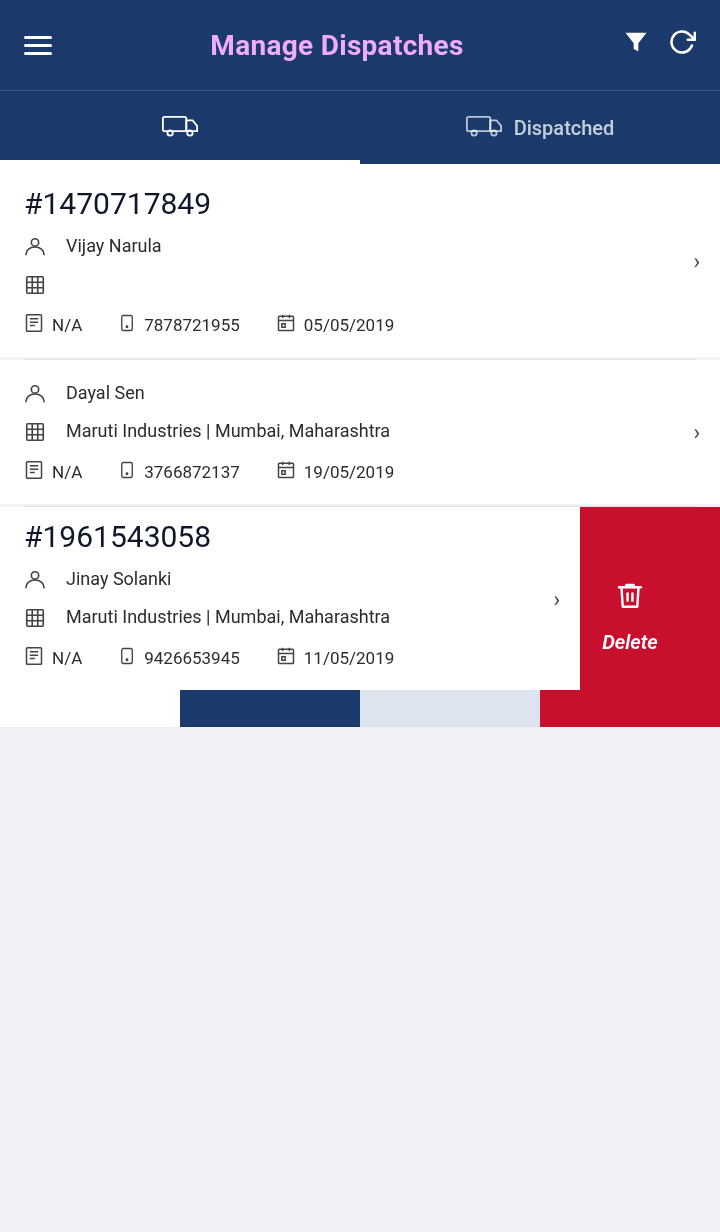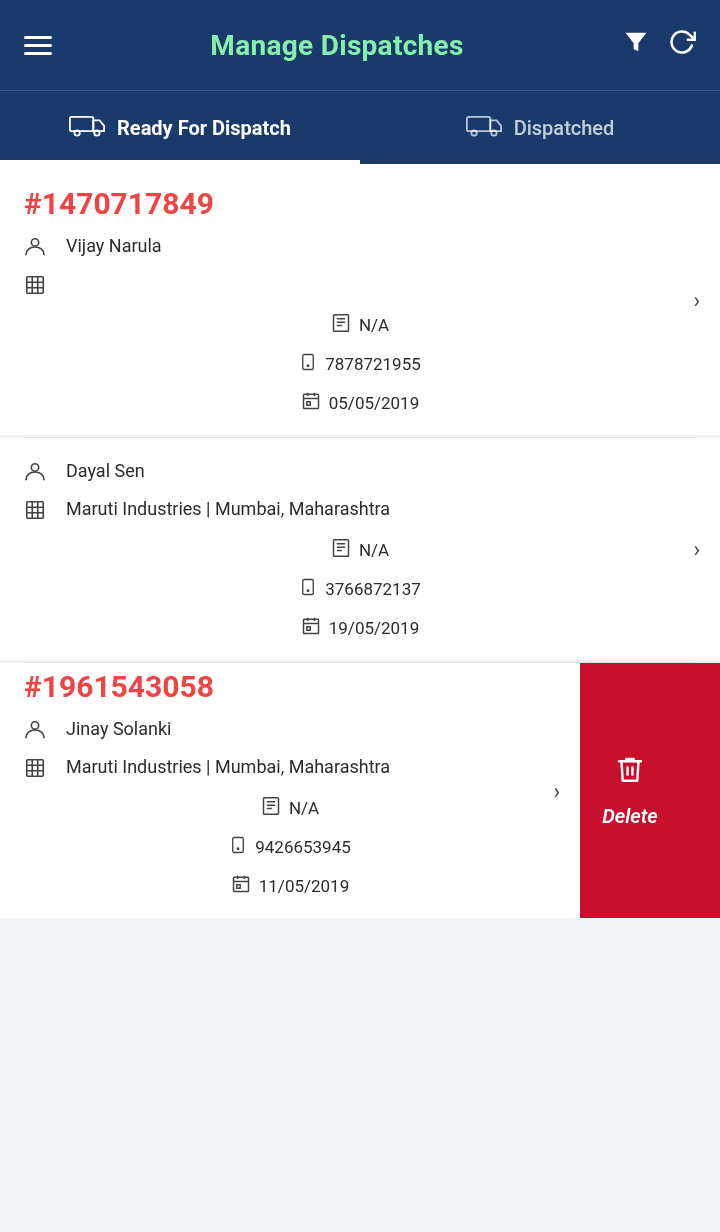--- a/index.html
+++ b/index.html
@@ -15,21 +15,21 @@
     
     .header {
       background: #1a3a6b;
       display: flex;
       align-items: center;
       justify-content: space-between;
       padding: 18px 24px;
       height: 90px;
     }
     .header-title {
-      color: #86efac;
+      color: #f0abfc;
       font-size: 28px;
       font-weight: 700;
       letter-spacing: 0.3px;
     }
     .header-icons {
       display: flex;
       gap: 18px;
       align-items: center;
     }
     .hamburger {
@@ -87,47 +87,46 @@
       padding: 0;
     }
     .card {
       background: #ffffff;
       margin-bottom: 2px;
       padding: 22px 24px 20px;
       position: relative;
       overflow: hidden;
     }
     .card-id {
-      color: #ef4444;
+      color: #0f172a;
       font-size: 30px;
-      font-weight: 700;
+      font-weight: 400;
       margin-bottom: 14px;
     }
     .card-row {
       display: flex;
       align-items: flex-start;
       gap: 16px;
       margin-bottom: 10px;
       font-size: 18px;
       color: #2c2c2c;
     }
     .card-row-icon {
       font-size: 20px;
       color: #444;
       min-width: 26px;
       margin-top: 1px;
     }
     .card-meta {
       display: flex;
       align-items: center;
-      gap: 16px;
+      gap: 36px;
       margin-top: 12px;
       font-size: 17px;
       color: #2c2c2c;
-      flex-direction: column;
     }
     .card-meta-item {
       display: flex;
       align-items: center;
       gap: 8px;
     }
     .chevron {
       position: absolute;
       right: 20px;
       top: 50%;
@@ -166,21 +165,21 @@
 
     
     .card-with-swipe {
       background: #ffffff;
       margin-bottom: 2px;
       position: relative;
       overflow: hidden;
       min-height: 220px;
     }
     .card-content-shifted {
-      padding: 6px 24px 20px;
+      padding: 12px 24px 20px;
       position: relative;
     }
     .card-content-shifted .chevron {
       position: absolute;
       right: 20px;
       top: 50%;
       transform: translateY(-50%);
     }
 
     
@@ -218,21 +217,20 @@
 <nav class="tabs">
   <div class="tab active">
     <span class="tab-icon">
       <svg width="36" height="26" viewBox="0 0 40 28" fill="none">
         <rect x="1" y="6" width="26" height="16" rx="2" stroke="white" stroke-width="2" fill="none"></rect>
         <path d="M27 10h7l5 6v6h-12V10z" stroke="white" stroke-width="2" fill="none"></path>
         <circle cx="9" cy="24" r="3" stroke="white" stroke-width="2" fill="none"></circle>
         <circle cx="31" cy="24" r="3" stroke="white" stroke-width="2" fill="none"></circle>
       </svg>
     </span>
-    <span>Ready For Dispatch</span>
   </div>
   <div class="tab">
     <span class="tab-icon">
       <svg width="36" height="26" viewBox="0 0 40 28" fill="none">
         <rect x="1" y="6" width="26" height="16" rx="2" stroke="rgba(255,255,255,0.7)" stroke-width="2" fill="none"></rect>
         <path d="M27 10h7l5 6v6h-12V10z" stroke="rgba(255,255,255,0.7)" stroke-width="2" fill="none"></path>
         <circle cx="9" cy="24" r="3" stroke="rgba(255,255,255,0.7)" stroke-width="2" fill="none"></circle>
         <circle cx="31" cy="24" r="3" stroke="rgba(255,255,255,0.7)" stroke-width="2" fill="none"></circle>
       </svg>
     </span>

